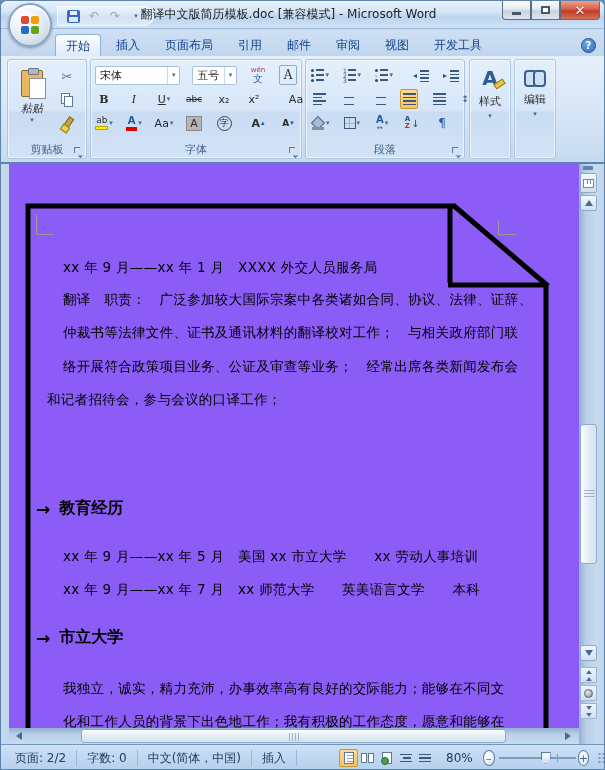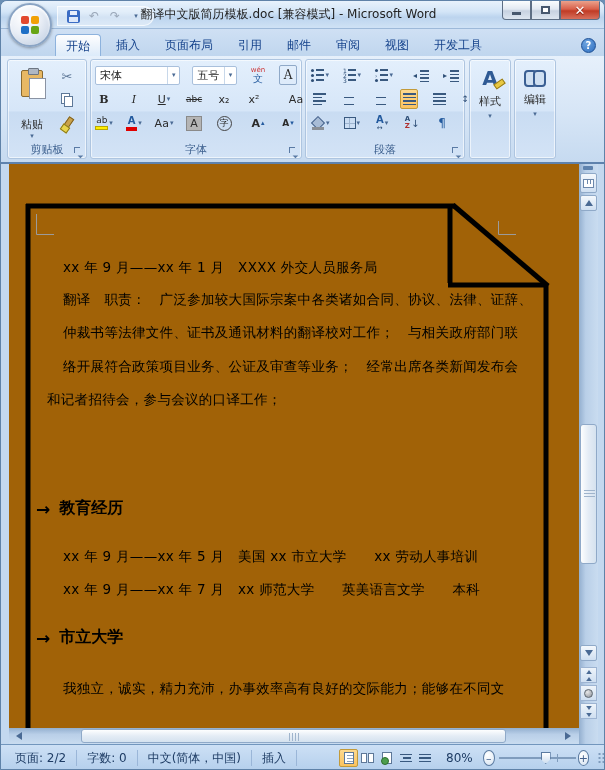--- a/index.html
+++ b/index.html
@@ -125,21 +125,21 @@
   .biggroup { display:flex; flex-direction:column; align-items:center; padding-top:8px; cursor:pointer; }
   .styles-ic { position:relative; font-size:20px; font-weight:bold; color:#2f5a94; line-height:20px; }
   .styles-ic::after { content:""; position:absolute; right:-7px; bottom:1px; width:9px; height:4px; background:#e8c840; border:1px solid #93781c; transform:rotate(-35deg); }
   .binoc { position:relative; width:24px; height:18px; }
   .binoc::before, .binoc::after { content:""; position:absolute; top:2px; width:9px; height:13px; border:2px solid #3a5f93; border-radius:4px; background:#cfe0f2; }
   .binoc::before { left:1px; } .binoc::after { right:1px; }
   .biglabel { font-size:11px; color:#2b2b2b; margin-top:6px; }
   .biggroup .dd { margin-top:3px; }
 
   
-  .page { position:absolute; left:8px; top:163px; width:570px; height:576px; background:#a16207; overflow:hidden; cursor:text; }
+  .page { position:absolute; left:8px; top:163px; width:570px; height:576px; background:#8b5cf6; overflow:hidden; cursor:text; }
   .page svg { position:absolute; left:0; top:0; }
   .dtext { position:absolute; font-size:13.5px; color:#000; white-space:nowrap; letter-spacing:.3px; }
   .dhead { position:absolute; font-size:16px; font-weight:bold; color:#000; display:flex; align-items:center; gap:9px; }
   .dhead .harr { font-size:17px; font-weight:bold; }
 
   
   .vscroll { position:absolute; left:578px; top:163px; width:19px; height:580px;
     background:linear-gradient(90deg,#93afcf 0%,#b9cfe8 35%,#c9dcf0 100%); }
   .split-handle { position:absolute; left:4px; top:2px; width:10px; height:4px; background:#5e82ad; border-radius:1px; cursor:row-resize; }
   .sq-btn { position:absolute; left:1px; width:17px; display:flex; align-items:center; justify-content:center;
@@ -247,21 +247,21 @@
     <div class="tab">视图</div>
     <div class="tab">开发工具</div>
   </div>
   <div class="help-btn" style="top:37px;">?</div>
 
   <div class="ribbon">
 
     <div class="group" style="left:6px; width:80px;">
       <div class="paste-big">
         <span class="clipboard-ic"></span>
-        <span style="margin-top:20px;">粘贴</span>
+        <span style="margin-top:4px;font-style:italic;">粘贴</span>
         <span class="dd">▾</span>
       </div>
       <div class="minicol">
         <div class="mini">
             <span>✂</span>
           </div>
         <div class="mini">
             <span class="copy-ic">
               <i></i>
               <b></b>
@@ -555,20 +555,21 @@
       <span>教育经历</span>
     </div>
     <div class="dtext" style="left:54px; top:384px;">xx 年 9 月——xx 年 5 月　美国 xx 市立大学　　xx 劳动人事培训</div>
     <div class="dtext" style="left:54px; top:417px;">xx 年 9 月——xx 年 7 月　xx 师范大学　　英美语言文学　　本科</div>
 
     <div class="dhead" style="left:27px; top:463px;">
       <span class="harr">→</span>
       <span>市立大学</span>
     </div>
     <div class="dtext" style="left:54px; top:516px;">我独立，诚实，精力充沛，办事效率高有良好的交际能力；能够在不同文</div>
+    <div class="dtext" style="left:54px; top:549px;">化和工作人员的背景下出色地工作；我有积极的工作态度，愿意和能够在</div>
   </div>
 
   <div class="vscroll">
     <div class="split-handle"></div>
     <div class="sq-btn" style="top:9px; height:20px;">
         <span class="ruler-ic"></span>
       </div>
     <div class="sq-btn" style="top:31px; height:16px;">
         <span class="tri-u"></span>
       </div>

